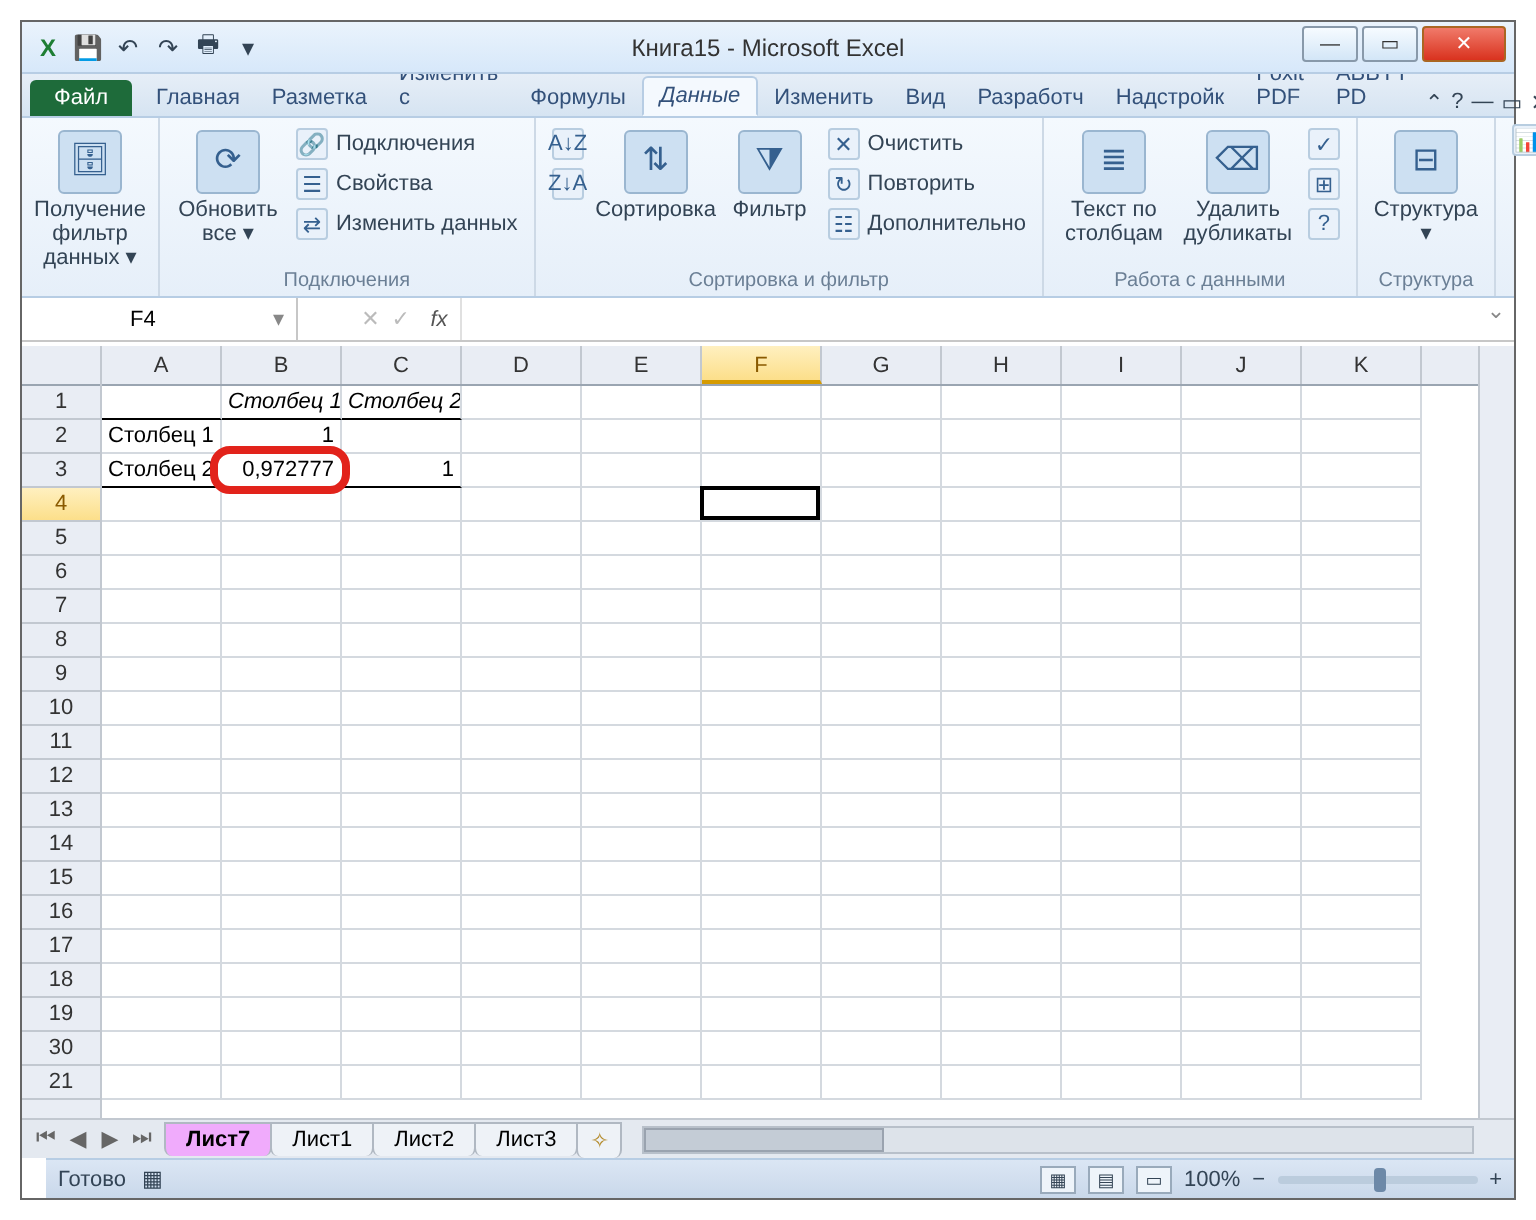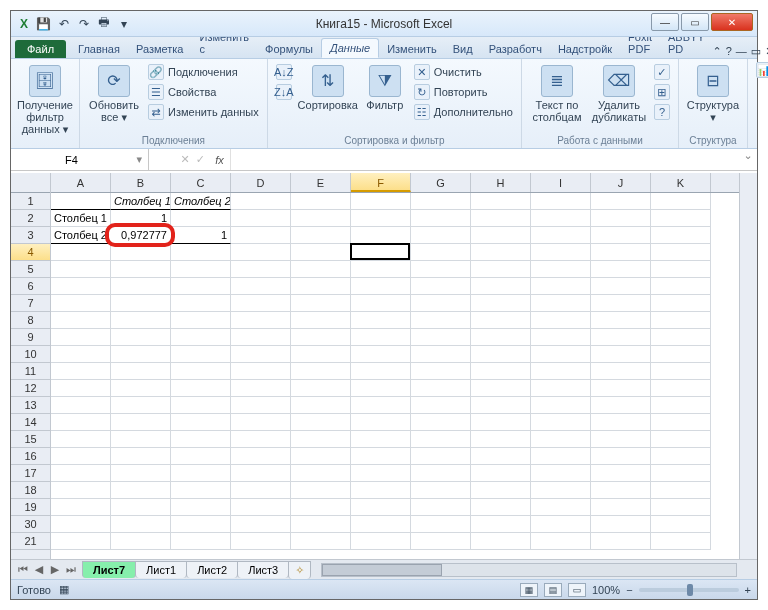--- a/index.html
+++ b/index.html
@@ -51,26 +51,26 @@
   .cell.ct { text-align:center; font-style:italic;}
   .cell.bb { border-bottom:1px solid #000;}
   .active-cell { position:absolute; border:2px solid #000; background:#fff; z-index:5;}
   .highlight { position:absolute; border:4px solid #e2231b; border-radius:10px; z-index:6; box-shadow:0 0 0 2px #fff inset;}
   .vscroll { width:18px; background:#e9edf4; border-left:1px solid #c2c8d0;}
   
   .sheettabs { height:20px; background:#e4e9f0; display:flex; align-items:center; font-size:11px; border-top:1px solid #c2c8d0; position:absolute; bottom:20px; left:0; right:0;}
   .sheet-nav { display:flex; gap:0; padding:0 4px;}
   .sheet-nav span{ width:16px; text-align:center; color:#666; cursor:default;}
   .sheet { padding:2px 10px; background:#eef2f7; border:1px solid #b0b8c2; border-bottom:none; margin-left:-1px; cursor:default; border-radius:0 0 4px 4px;}
-  .sheet.active { background:#86efac; font-weight:bold;}
+  .sheet.active { background:#f0abfc; font-weight:bold;}
   .sheet.new { padding:2px 6px; color:#b38a2a;}
   .hscroll { flex:1; margin:0 20px 0 10px; height:14px; background:#dde3ea; border:1px solid #b8c0ca; position:relative;}
   .hscroll .thumb{ position:absolute; left:0; width:120px; top:0; bottom:0; background:#c4ccd6; border:1px solid #9aa3af;}
   
-  .status { height:20px; background:linear-gradient(#dbe6f4,#c9d8ea); display:flex; align-items:center; font-size:11px; color:#345; padding:0 6px; position:absolute; bottom:0; left:0; right:0; border-top:1px solid #b7cde4;margin-top:39px;}
+  .status { height:20px; background:linear-gradient(#dbe6f4,#c9d8ea); display:flex; align-items:center; font-size:11px; color:#345; padding:0 6px; position:absolute; bottom:0; left:12px; right:0; border-top:1px solid #b7cde4;margin-top:39px;}
   .status .right { margin-left:auto; display:flex; align-items:center; gap:6px;}
   .view-btn { width:18px; height:14px; border:1px solid #9ab; background:#eef4fa; font-size:9px; display:flex; align-items:center; justify-content:center;}
   .zoom-slider { width:100px; height:4px; background:#bcd; position:relative; border-radius:2px;}
   .zoom-slider .th { position:absolute; left:48px; top:-4px; width:6px; height:12px; background:#6d89a8; border-radius:2px;}
 </style>
 </head>
 <body>
 
 <div class="outer-frame">
 

